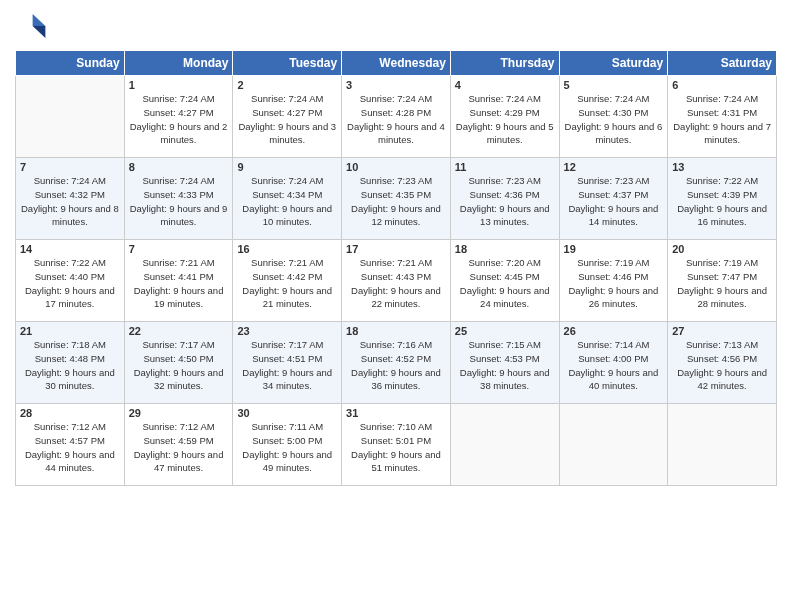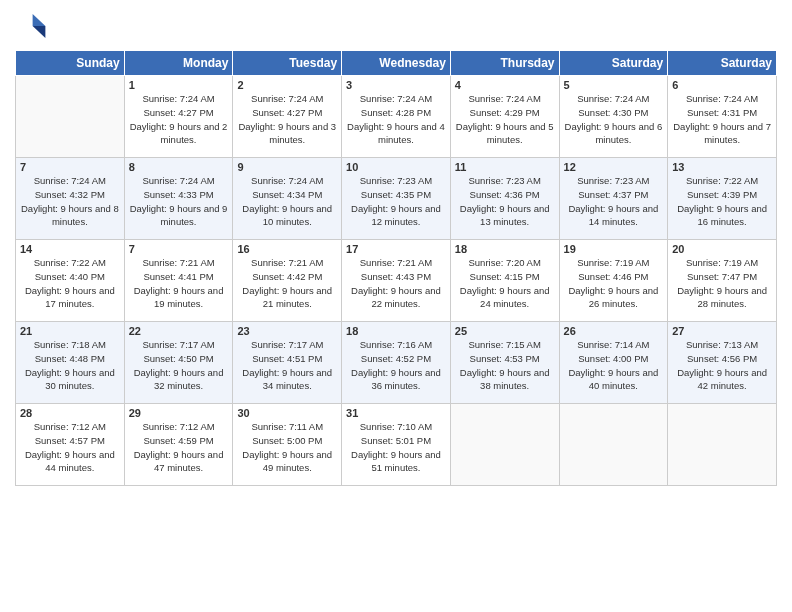--- a/index.html
+++ b/index.html
@@ -253,21 +253,21 @@
         <div class="day-info">
           <div>Sunrise: 7:21 AM</div>
           <div>Sunset: 4:43 PM</div>
           <div>Daylight: 9 hours and 22 minutes.</div>
         </div>
       </td>
         <td>
         <span class="day-number">18</span>
         <div class="day-info">
           <div>Sunrise: 7:20 AM</div>
-          <div>Sunset: 4:15 PM</div>
+          <div>Sunset: 4:45 PM</div>
           <div>Daylight: 9 hours and 24 minutes.</div>
         </div>
       </td>
         <td>
         <span class="day-number">19</span>
         <div class="day-info">
           <div>Sunrise: 7:19 AM</div>
           <div>Sunset: 4:46 PM</div>
           <div>Daylight: 9 hours and 26 minutes.</div>
         </div>

